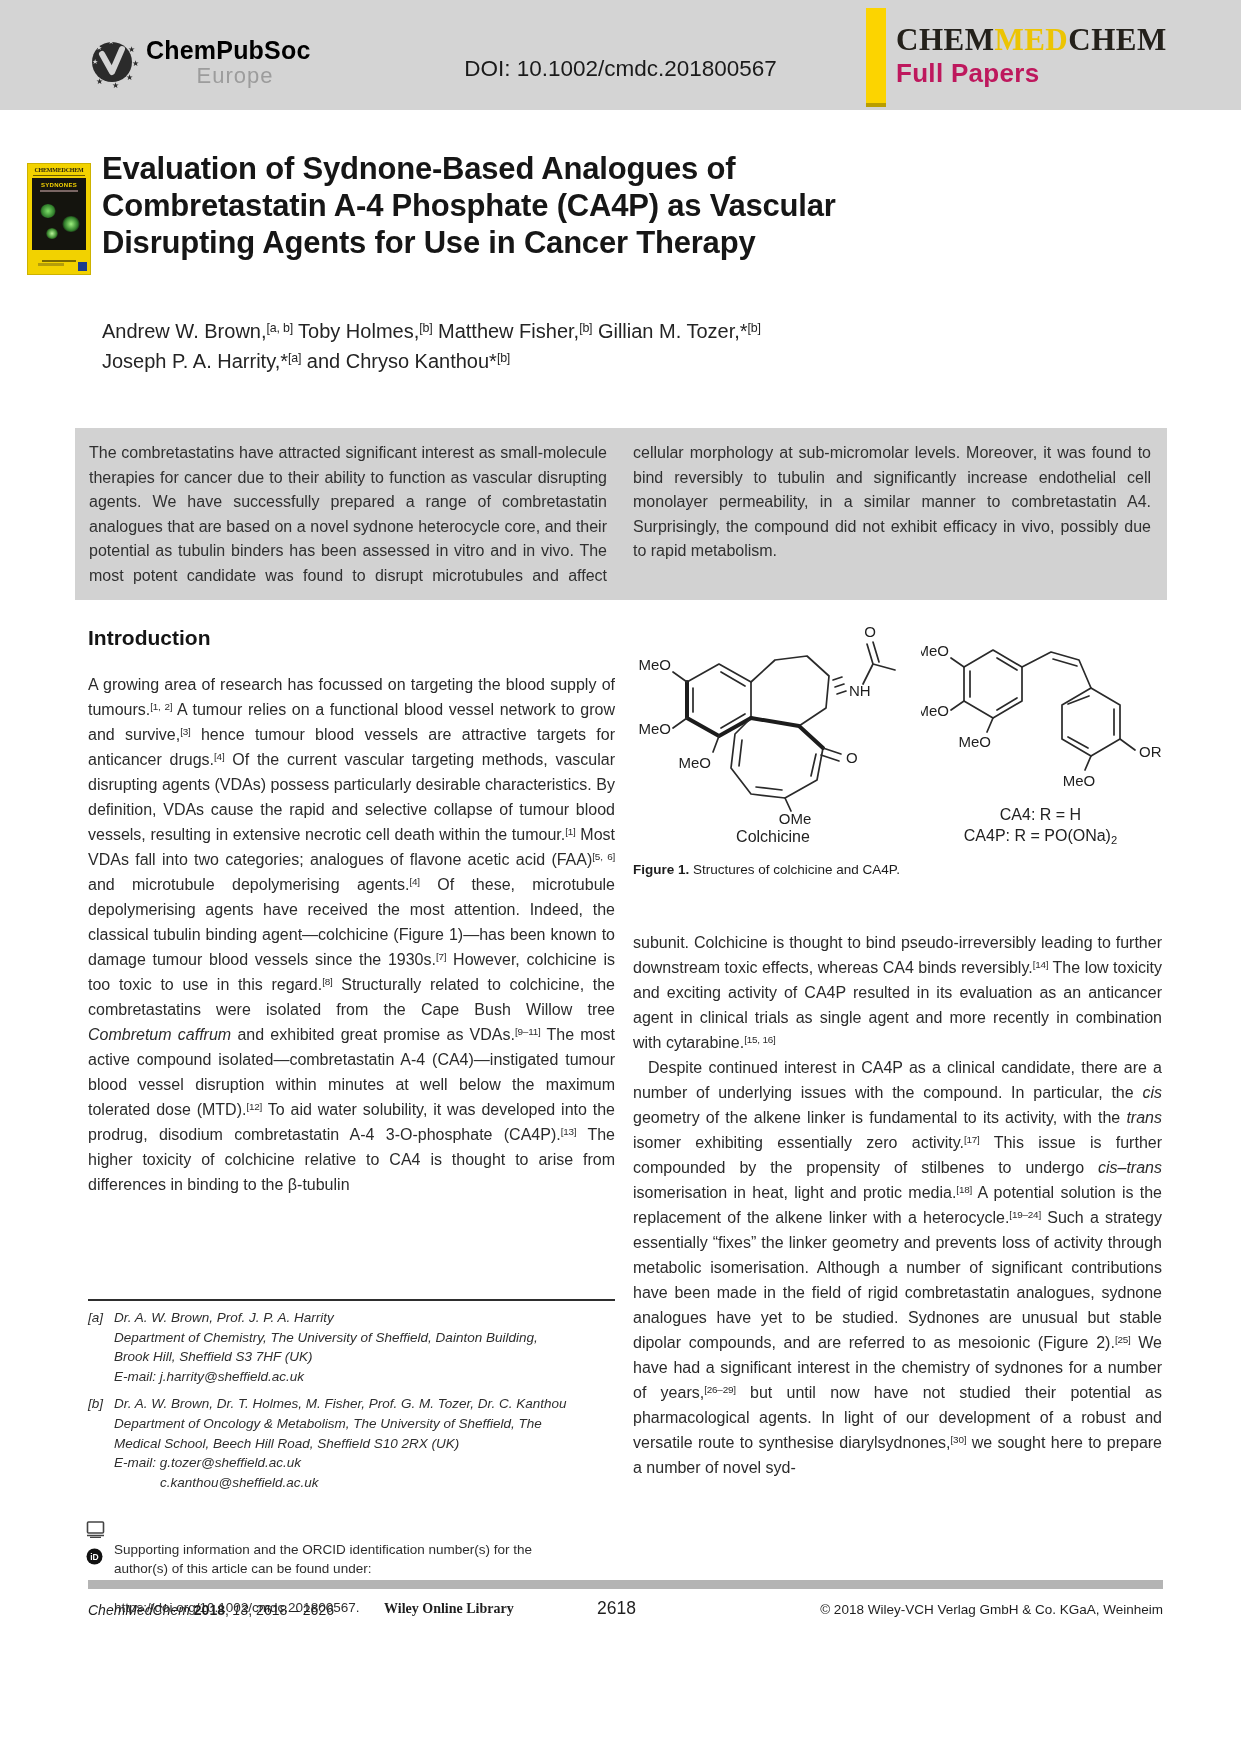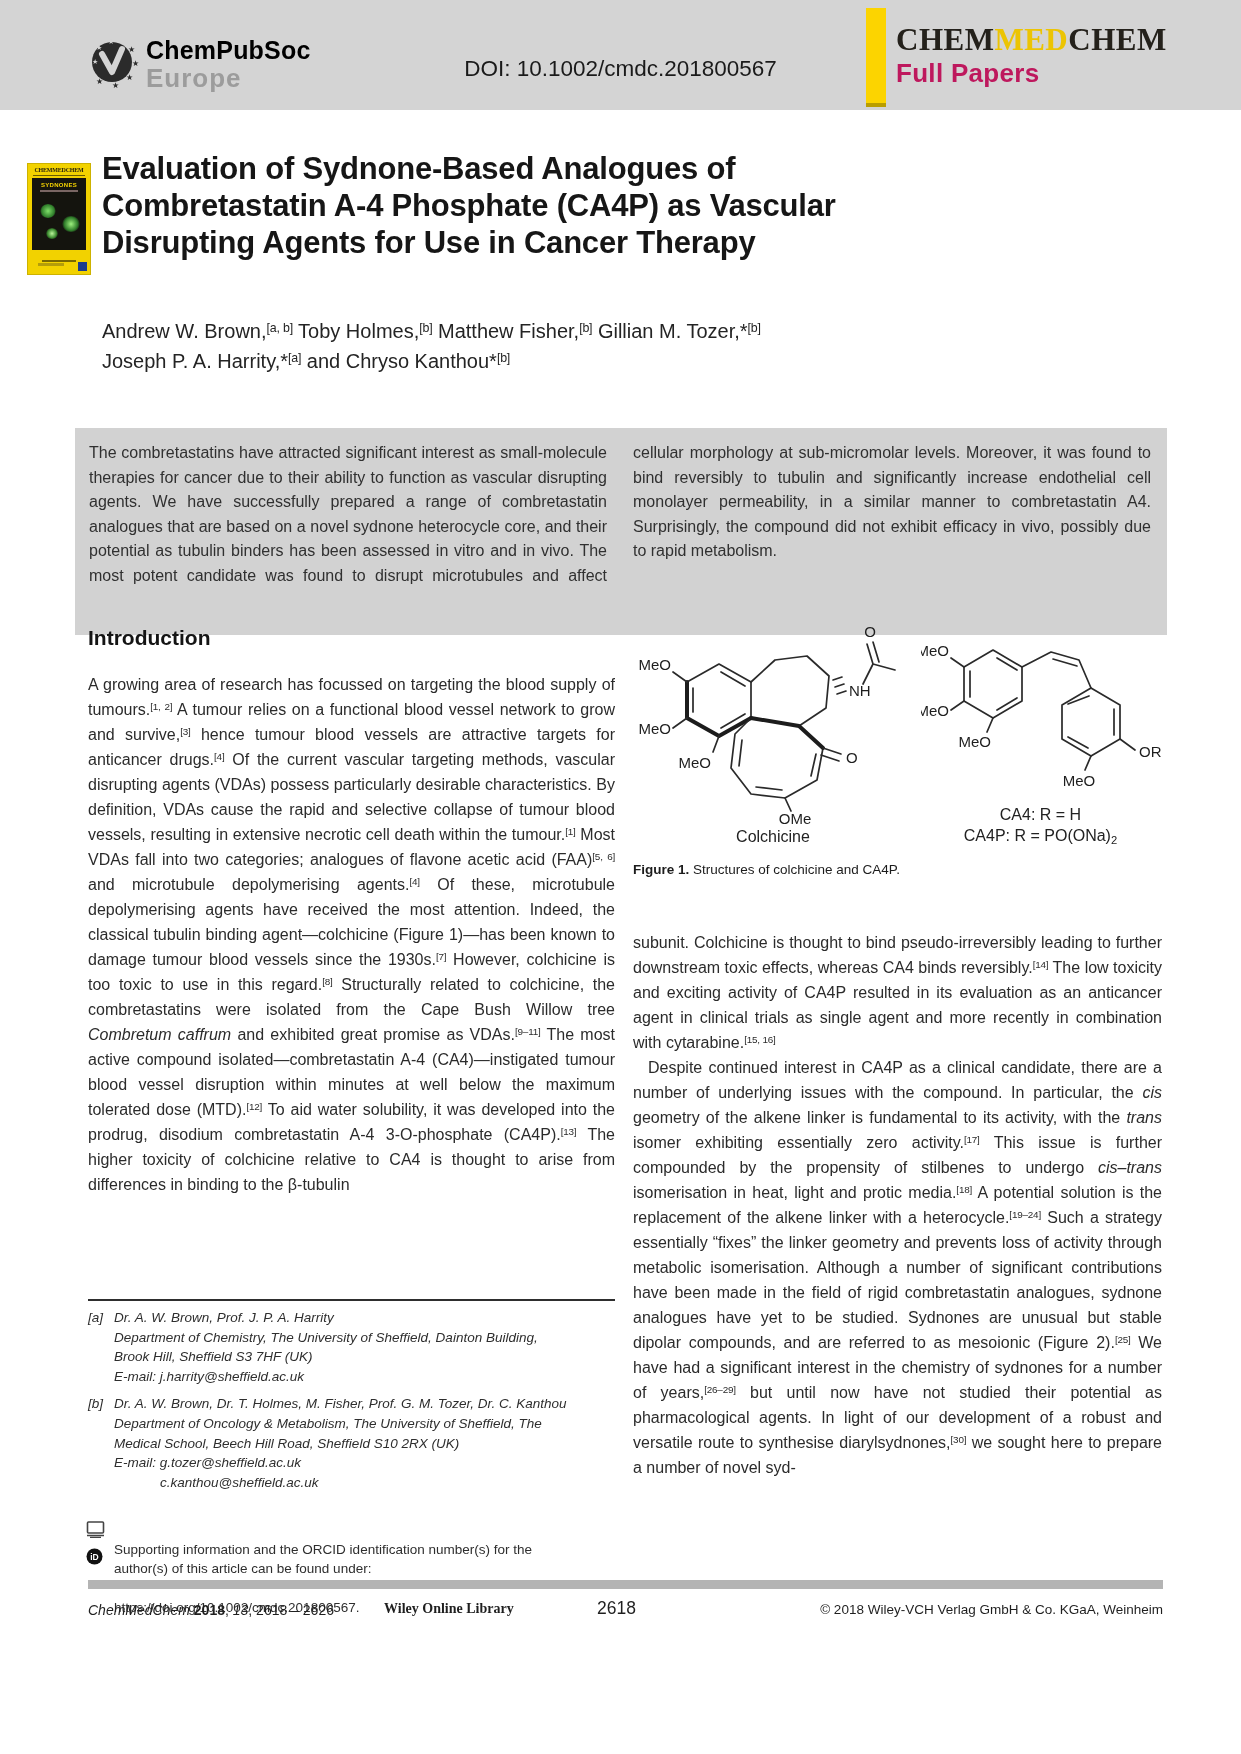--- a/index.html
+++ b/index.html
@@ -15,21 +15,21 @@
     position:relative;width:1241px;height:1754px;background:#fff;overflow:hidden;
     font-family:"Liberation Sans",sans-serif;color:var(--body-ink);
   }
   sup{font-size:0.62em;line-height:0;vertical-align:0.52em;letter-spacing:-0.2px;}
   sub{font-size:0.7em;line-height:0;vertical-align:-0.25em;}
   
   .hdr{position:absolute;left:0;top:0;width:1241px;height:110px;background:var(--hdr-gray);}
   .badge{position:absolute;left:84px;top:32px;}
   .soc{position:absolute;left:146px;top:36px;width:178px;}
   .soc1{font-size:25px;font-weight:bold;color:#000000;letter-spacing:0.2px;}
-  .soc2{font-size:26px;font-weight:bold;color:#9c9c9c;text-align:left;margin-top:-2px;letter-spacing:1px;}
+  .soc2{font-size:22px;font-weight:normal;color:#9c9c9c;text-align:center;margin-top:-2px;letter-spacing:1px;}
   .doi{position:absolute;left:0;right:0;top:56px;text-align:center;font-size:22.5px;font-weight:normal;color:#1a1a1a;}
   .ybar{position:absolute;left:866px;top:8px;width:20px;height:99px;background:var(--yellow);box-shadow:inset 0 -4px 0 rgba(105,90,0,.45);}
   .mast{position:absolute;left:896px;top:22px;font-family:"Liberation Serif",serif;font-weight:bold;font-size:31px;color:#24211b;letter-spacing:0.5px;white-space:nowrap;}
   .mast .med{color:#ecc403;}
   .ftype{position:absolute;left:896px;top:58px;font-size:26px;font-weight:bold;color:#be185d;letter-spacing:0.3px;}
   
   .cover{position:absolute;left:28px;top:164px;width:62px;height:110px;background:#f2d200;box-shadow:0 0 0 1px #cdb200;}
   .cov-j{font-family:"Liberation Serif",serif;font-weight:bold;font-size:6px;color:#241f10;text-align:center;margin-top:3px;letter-spacing:-0.2px;}
   .cov-rule{height:1px;background:#6b5c00;margin:2px 5px 0 5px;}
   .cov-panel{position:absolute;left:4px;top:14px;width:54px;height:72px;background:#14140e;overflow:hidden;}
@@ -39,21 +39,21 @@
   .b1{left:8px;top:26px;width:16px;height:14px;background:radial-gradient(circle,#7fe06a 0%,#2f7d2a 60%,transparent 75%);}
   .b2{left:30px;top:38px;width:18px;height:16px;background:radial-gradient(circle,#9df07e 0%,#2f7d2a 55%,transparent 75%);}
   .b3{left:14px;top:50px;width:12px;height:11px;background:radial-gradient(circle,#baf59a 0%,#3a8a2f 55%,transparent 78%);}
   .cov-line{height:2px;background:#7a6900;margin:0 14px;}
   .cov-line2{position:absolute;left:10px;bottom:8px;width:26px;height:3px;background:#8a7a10;opacity:.6;}
   .wiley-sq{position:absolute;right:3px;bottom:3px;width:9px;height:9px;background:#1c3e8e;}
   
   .title{position:absolute;left:102px;top:150px;width:920px;font-size:31px;line-height:37px;font-weight:bold;color:#161616;white-space:pre-line;letter-spacing:-0.2px;}
   .authors{position:absolute;left:102px;top:316px;width:960px;font-size:20px;line-height:30px;color:#242424;}
   
-  .abs{position:absolute;left:75px;top:428px;width:1092px;height:207px;background:var(--box-gray);padding:13px 16px 0 14px;}
+  .abs{position:absolute;left:75px;top:428px;width:1092px;height:172px;background:var(--box-gray);padding:13px 16px 0 14px;}
   .abs-txt{column-count:2;column-gap:26px;column-fill:auto;height:150px;font-size:16px;line-height:24.6px;text-align:justify;color:#303030;}
   
   .h-intro{position:absolute;left:88px;top:626px;font-size:21px;font-weight:bold;color:#141414;}
   .colL{position:absolute;left:88px;top:672px;width:527px;font-size:16px;line-height:25px;text-align:justify;}
   .colR{position:absolute;left:633px;top:930px;width:529px;font-size:16px;line-height:25px;text-align:justify;}
   .colR p.ind{text-indent:15px;}
   
   .fig{position:absolute;left:633px;top:616px;width:530px;height:242px;}
   .struct{position:absolute;}
   .bond{fill:none;stroke:#2a2a2a;stroke-width:1.7;stroke-linecap:round;stroke-linejoin:round;}

